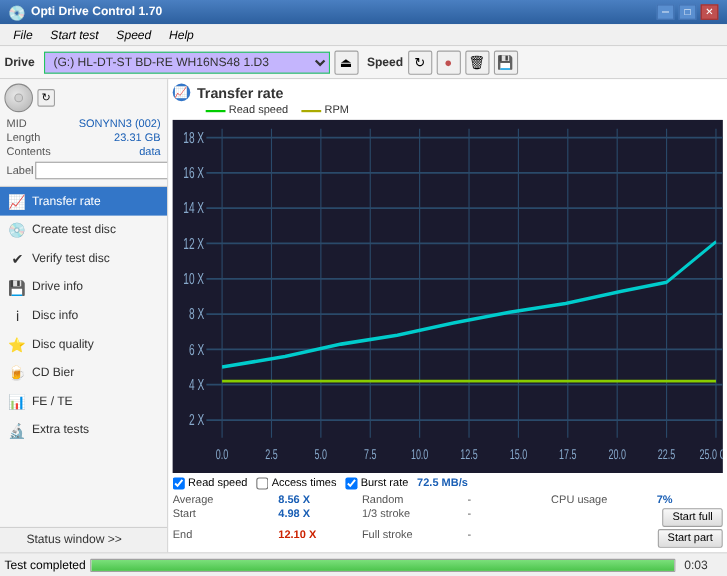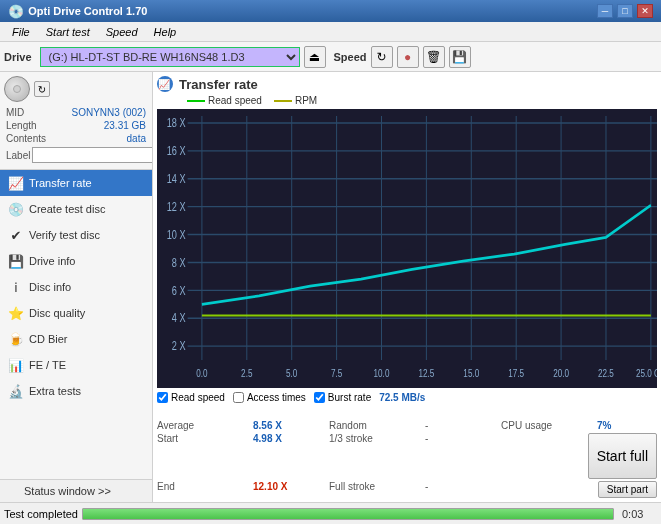--- a/index.html
+++ b/index.html
@@ -299,21 +299,21 @@
     .chart-check-item {
       display: flex;
       align-items: center;
       gap: 3px;
       font-size: 10px;
     }
     .chart-check-item input[type=checkbox] { width: 11px; height: 11px; }
     
     
     #stats-table {
-      margin-top: 17px;
+      margin-top: 4px;
       display: grid;
       grid-template-columns: 80px 60px 80px 60px 80px 60px;
       gap: 2px 16px;
       font-size: 10px;
     }
     .stat-label { color: #555; }
     .stat-value { color: #1a5fb5; font-weight: bold; }
     .stat-value.red { color: #cc2200; }
     .stat-dash { color: #555; }
     .action-btn {
@@ -526,21 +526,21 @@
       <span class="stat-value">8.56 X</span>
       <span class="stat-label">Random</span>
       <span class="stat-dash">-</span>
       <span class="stat-label">CPU usage</span>
       <span class="stat-value">7%</span>
 
       <span class="stat-label">Start</span>
       <span class="stat-value">4.98 X</span>
       <span class="stat-label">1/3 stroke</span>
       <span class="stat-dash">-</span>
-      <button class="action-btn" style="grid-column: span 2; justify-self: end; font-size:14px; padding: 14px 8px;">Start full</button>
+      <button class="action-btn" style="grid-column: span 2; justify-self: end; font-size:10px; padding: 2px 8px;">Start full</button>
 
       <span class="stat-label">End</span>
       <span class="stat-value red">12.10 X</span>
       <span class="stat-label">Full stroke</span>
       <span class="stat-dash">-</span>
       <button class="action-btn" style="grid-column: span 2; justify-self: end; font-size:10px; padding: 2px 8px;">Start part</button>
     </div>
 
   </div>
 </div>

